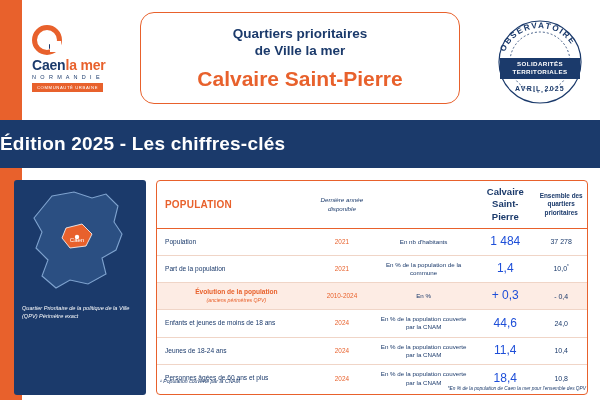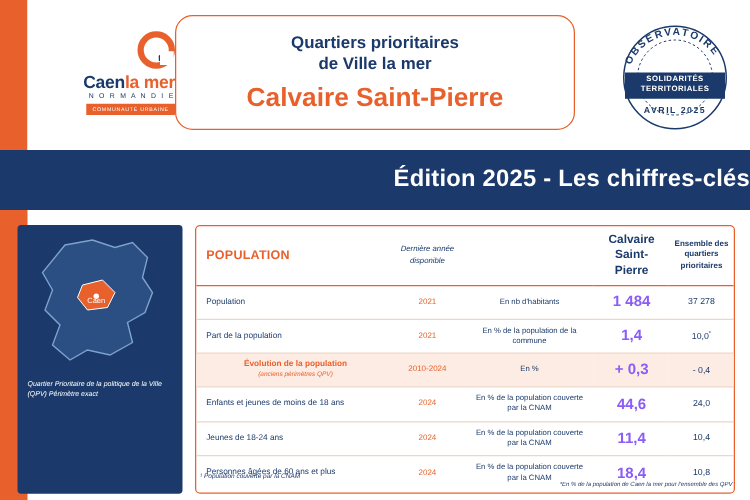--- a/index.html
+++ b/index.html
@@ -25,21 +25,21 @@
   .header {
     position: absolute; left: 22px; top: 0;
     width: 578px; height: 120px;
     background: #ffffff;
   }
   
   .logo-box {
     position: absolute; left: 10px; top: 18px;
     width: 108px; height: 80px;
     display: flex; flex-direction: column;
-    align-items: flex-end; justify-content: center;
+    align-items: flex-start; justify-content: center;
   }
   .logo-mark {
     width: 30px; height: 30px; border-radius: 50%;
     border: 5px solid #e8612c;
     position: relative;
     margin-bottom: 3px;
   }
   .logo-mark::after {
     content: "";
     position: absolute; right: -4px; bottom: -2px;
@@ -101,21 +101,21 @@
   }
   .stamp-date {
     color: #1b3a6b; font-size: 7px; font-weight: bold;
     letter-spacing: 1.2px; margin-top: 6px;
   }
   
   .edition-band {
     position: absolute; left: 0; top: 120px;
     width: 600px; height: 48px;
     background: #1b3a6b;
-    display: flex; align-items: center; justify-content: flex-end;
+    display: flex; align-items: center; justify-content: flex-start;
   }
   .edition-text {
     color: #ffffff; font-size: 19px; font-weight: bold;
     letter-spacing: 0.2px;
   }
   
   .map-panel {
     position: absolute; left: 14px; top: 180px;
     width: 132px; height: 215px;
     background: #1b3a6b;
@@ -179,22 +179,22 @@
     color: #1b3a6b;
     border-bottom: 1px solid #f0d5c7;
     line-height: 1.3;
     vertical-align: middle;
   }
   td.lbl { text-align: left; padding-left: 8px; }
   td.lbl .sub { display: block; font-size: 5.2px; font-style: italic; color: #1b3a6b; }
   td.year { text-align: center; color: #e8612c; font-size: 6.4px; }
   td.unit { text-align: center; font-size: 6.2px; line-height: 1.35; }
   td.val {
-    text-align: center; color: #8b5cf6;
-    font-size: 12px; font-weight: bold;
+    text-align: center; color: #1d4ed8;
+    font-size: 12px; font-weight: normal;
   }
   td.ens { text-align: center; font-size: 7px; color: #1b3a6b; }
   tr.highlight td { background: #fdece4; text-align: center; }
   tr.highlight td.lbl { color: #e8612c; font-weight: bold; }
   tr.highlight td.lbl .sub { color: #e8612c; font-weight: normal; }
   tr:last-child td { border-bottom: none; margin-top: 17px; }
   .footnote-left {
     position: absolute; left: 160px; top: 378px;
     font-size: 5.2px; color: #1b3a6b; font-style: italic;
   }

